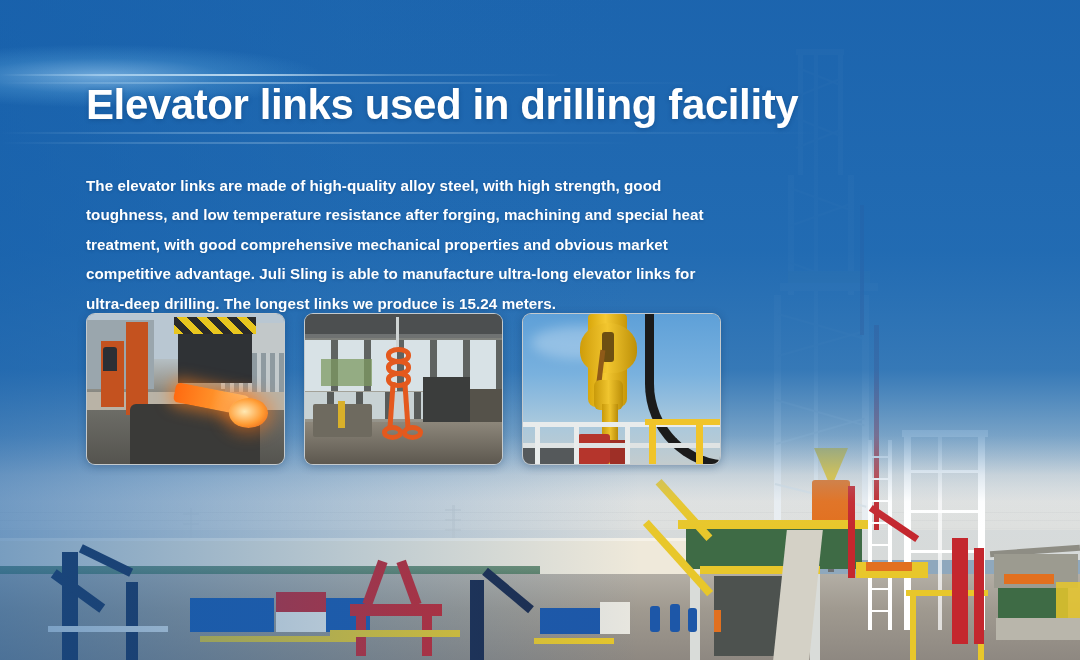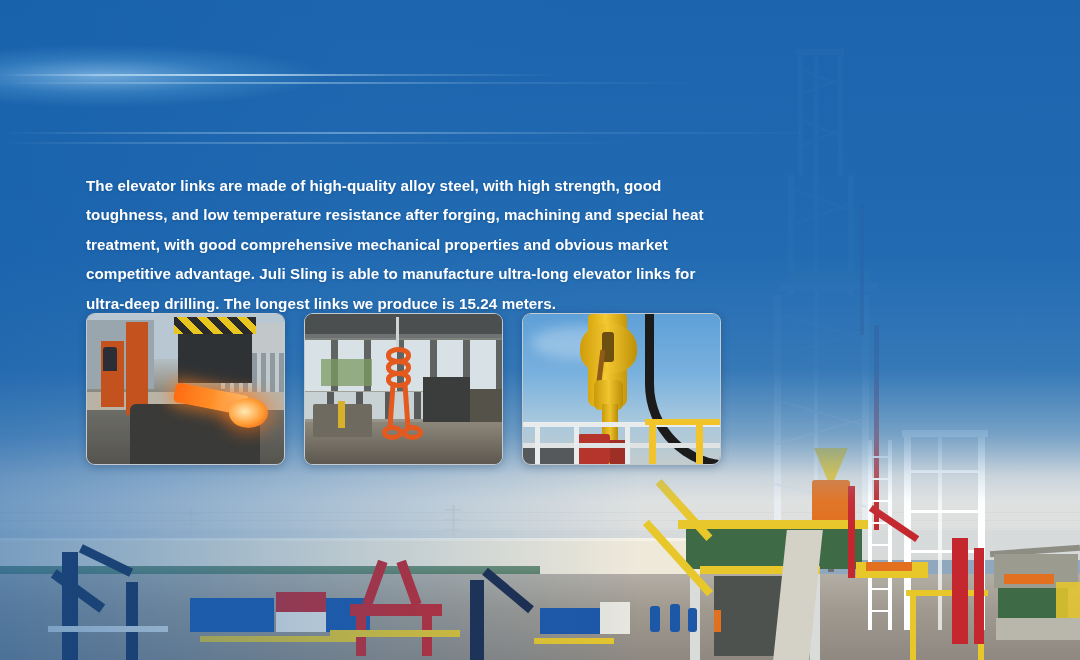--- a/index.html
+++ b/index.html
@@ -358,20 +358,21 @@
   <div class="overlay"></div>
   <div class="overlay2"></div>
   <div class="flare"></div>
   <div class="streak" style="top:74px;width:560px;"></div>
   <div class="streak" style="top:82px;width:700px;opacity:.5;"></div>
   <div class="streak" style="top:132px;width:820px;opacity:.45;"></div>
   <div class="streak" style="top:142px;width:640px;opacity:.3;"></div>
 
   <div class="content">
 
+    <div class="title">Elevator links used in drilling facility</div>
 
     <div class="para">The elevator links are made of high-quality alloy steel, with high strength, good toughness, and low temperature resistance after forging, machining and special heat treatment, with good comprehensive mechanical properties and obvious market competitive advantage. Juli Sling is able to manufacture ultra-long elevator links for ultra-deep drilling. The longest links we produce is 15.24 meters.</div>
 
     <div class="thumbs">
 
       <div class="thumb">
         <div class="sc">
           <div class="tp t1-bg"></div>
           <div class="tp t1-sky"></div>
           <div class="tp t1-wall"></div>

